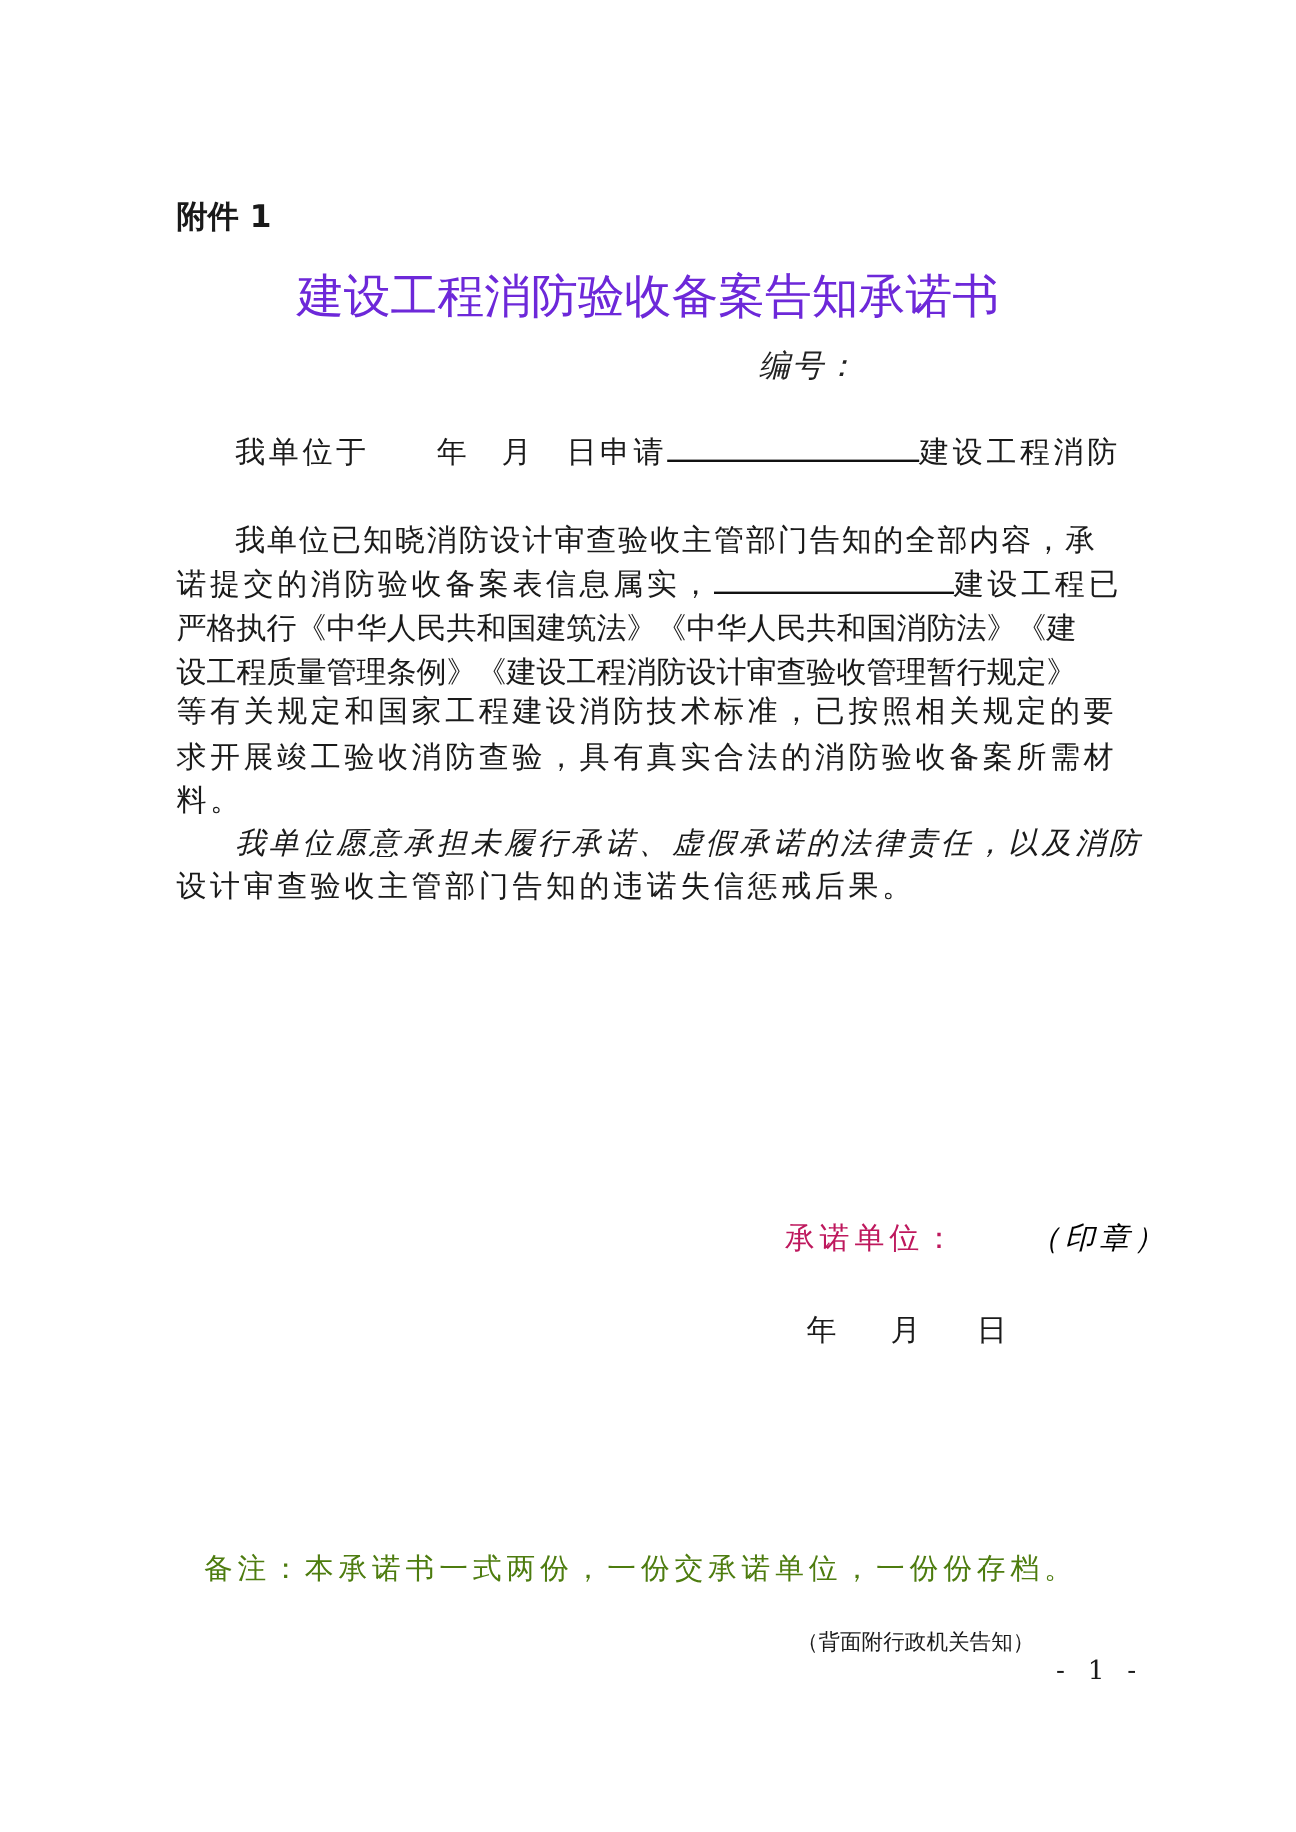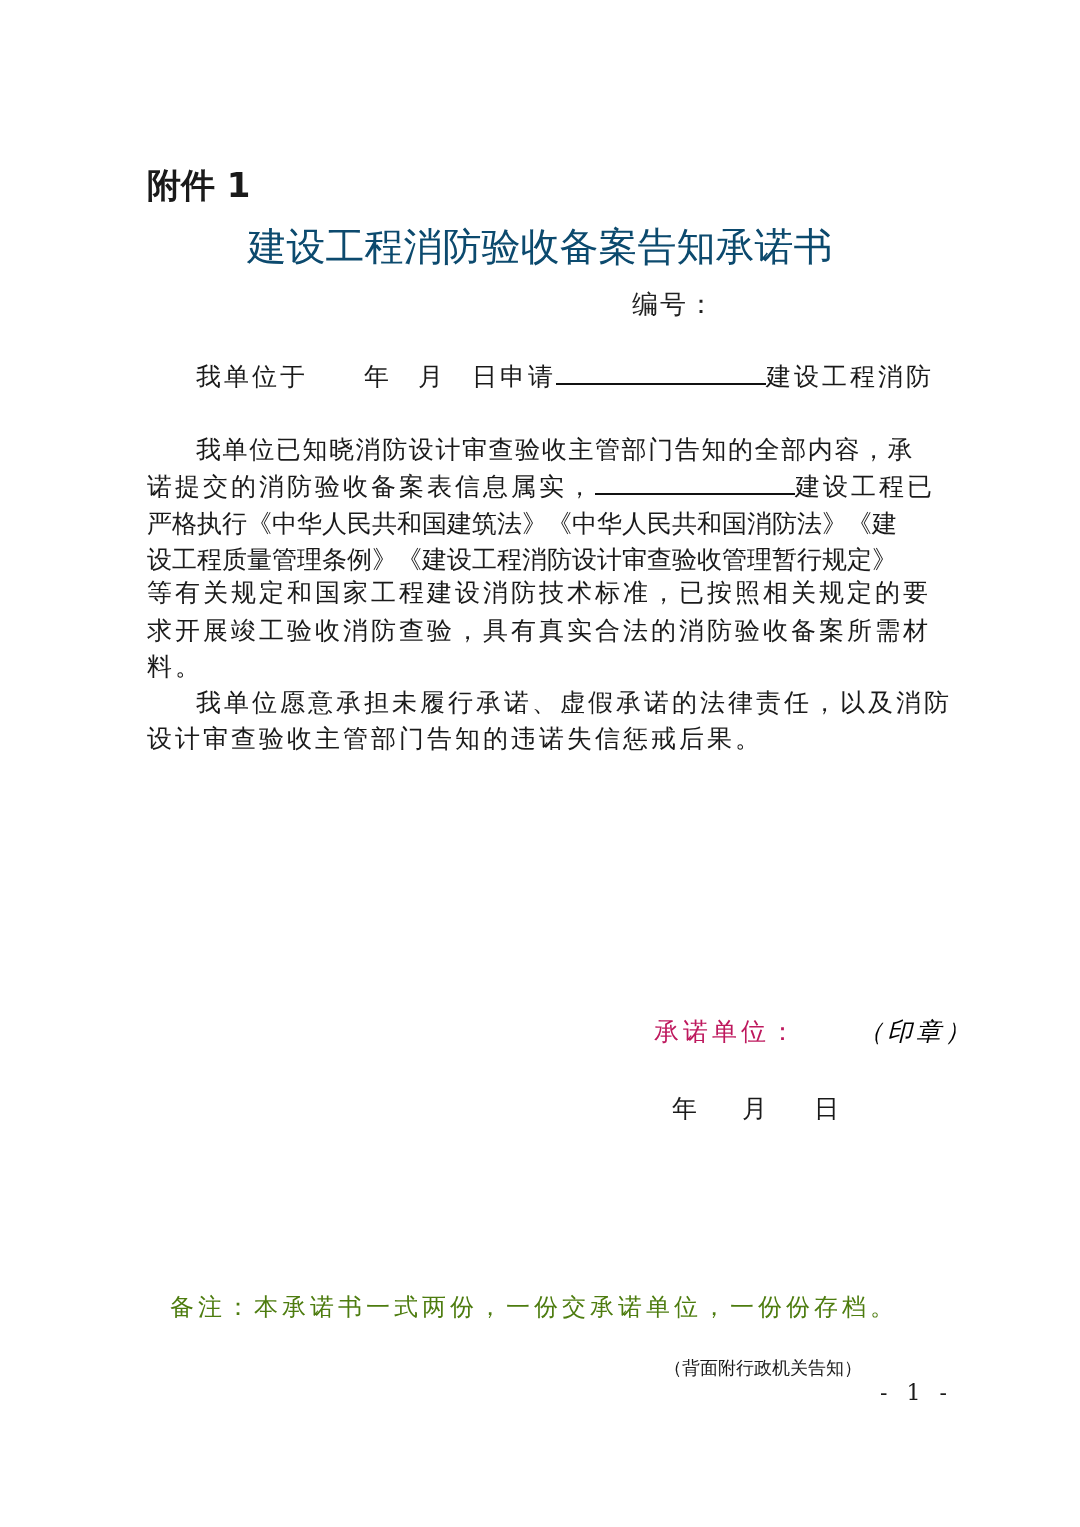--- a/index.html
+++ b/index.html
@@ -1,21 +1,21 @@
 <!DOCTYPE html>
 <html><head>
   <meta charset="utf-8">
   <style>
     html, body { margin: 0; padding: 0; background: #ffffff; }
     body { width: 1080px; height: 1527px; position: relative; overflow: hidden; color: #111; }
     .page { position: absolute; left: 0; top: 0; width: 1080px; height: 1527px; background: #fff; }
     .abs { position: absolute; white-space: nowrap; }
-    .attach { left: 147px; top: 163px; font-family: "DejaVu Sans", sans-serif; font-size: 34px; font-weight: bold; color: #1a1a1a; }
-    .title { left: 0; width: 1080px; top: 220px; text-align: center; font-family: "DejaVu Sans", sans-serif; font-size: 39px; color: #0c4a6e; letter-spacing: 0px; }
-    .number { left: 632px; top: 287px; font-family: "DejaVu Serif", serif; font-size: 26px; color: #222; letter-spacing: 2px; }
+    .attach { left: 147px; top: 163px; font-family: "DejaVu Sans", sans-serif; font-size: 26px; font-weight: bold; color: #1a1a1a; }
+    .title { left: 0; width: 1080px; top: 220px; text-align: center; font-family: "DejaVu Sans", sans-serif; font-size: 39px; color: #6d28d9; letter-spacing: 0px; }
+    .number { left: 632px; top: 287px; font-family: "DejaVu Serif", serif; font-size: 26px; color: #222; letter-spacing: 2px; font-style: italic; }
     .line { left: 147px; font-family: "DejaVu Serif", serif; font-size: 25px; color: #1a1a1a; letter-spacing: 3px; height: 34px; line-height: 34px; }
     .blank { display: inline-block; border-bottom: 2px solid #111; height: 22px; vertical-align: baseline; }
     .sign { left: 654px; top: 1015px; font-family: "DejaVu Serif", serif; font-size: 25px; letter-spacing: 4px; color: #be185d; }
     .seal { left: 858px; top: 1015px; font-family: "DejaVu Serif", serif; font-size: 25px; letter-spacing: 4px; color: #000000; font-style: italic; }
     .date { top: 1092px; font-family: "DejaVu Serif", serif; font-size: 25px; color: #1a1a1a; }
     .note { left: 170px; top: 1291px; font-family: "DejaVu Serif", serif; font-size: 24px; letter-spacing: 4px; color: #4d7c0f; }
     .back { left: 664px; top: 1356px; font-family: "DejaVu Serif", serif; font-size: 18px; color: #1a1a1a; }
     .pageno { left: 880px; top: 1380px; font-family: "DejaVu Serif", serif; font-size: 22px; color: #1a1a1a; letter-spacing: 6px; }
   </style>
 </head>
@@ -34,21 +34,21 @@
   <div class="abs line" style="top:433px; left:196px; letter-spacing:1.6px;">我单位已知晓消防设计审查验收主管部门告知的全部内容，承</div>
   <div class="abs line" style="top:470px;">
     <span>诺提交的消防验收备案表信息属实，</span><span class="blank" style="width:200px;"></span><span>建设工程已</span>
   </div>
   <div class="abs line" style="top:507px; letter-spacing:0px;">严格执行《中华人民共和国建筑法》《中华人民共和国消防法》《建</div>
   <div class="abs line" style="top:543px; letter-spacing:0px;">设工程质量管理条例》《建设工程消防设计审查验收管理暂行规定》</div>
   <div class="abs line" style="top:576px;">等有关规定和国家工程建设消防技术标准，已按照相关规定的要</div>
   <div class="abs line" style="top:614px;">求开展竣工验收消防查验，具有真实合法的消防验收备案所需材</div>
   <div class="abs line" style="top:650px;">料。</div>
 
-  <div class="abs line" style="top:686px; left:196px;">我单位愿意承担未履行承诺、虚假承诺的法律责任，以及消防</div>
+  <div class="abs line" style="top:686px; left:196px;font-style:italic;">我单位愿意承担未履行承诺、虚假承诺的法律责任，以及消防</div>
   <div class="abs line" style="top:722px;">设计审查验收主管部门告知的违诺失信惩戒后果。</div>
 
   <div class="abs sign">承诺单位：</div>
   <div class="abs seal">（印章）</div>
   <div class="abs date" style="left:672px;">年</div>
   <div class="abs date" style="left:742px;">月</div>
   <div class="abs date" style="left:814px;">日</div>
 
   <div class="abs note">备注：本承诺书一式两份，一份交承诺单位，一份份存档。</div>
   <div class="abs back">（背面附行政机关告知）</div>

